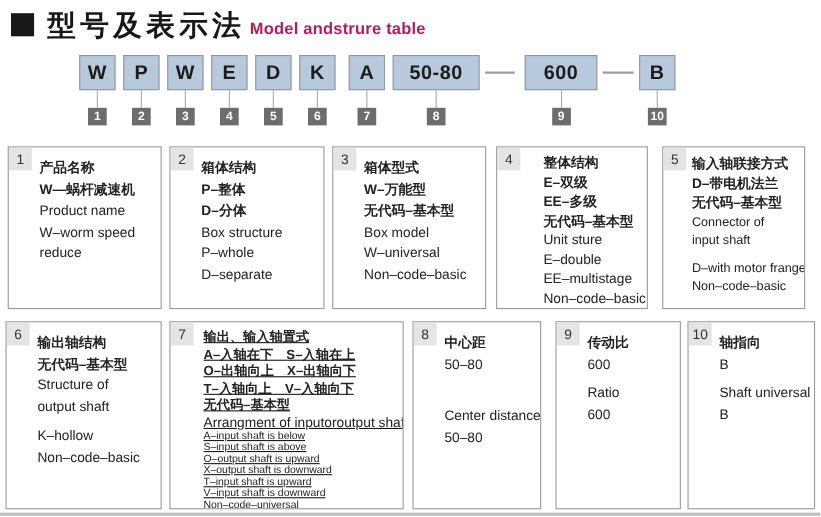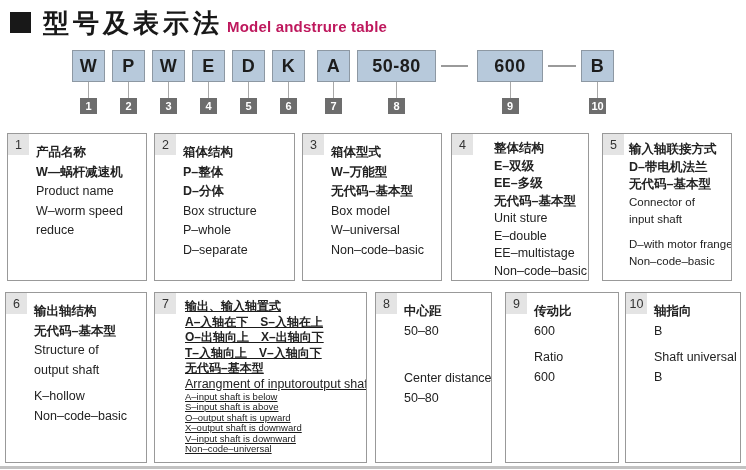--- a/index.html
+++ b/index.html
@@ -229,20 +229,21 @@
           <div class="line">无代码–基本型</div>
         </div>
         <div class="grp en">
           <div class="line">Arrangment  of  inputoroutput  shaft</div>
         </div>
         <div class="grp en-small">
           <div class="line">A–input shaft is below</div>
           <div class="line">S–input shaft is above</div>
           <div class="line">O–output shaft is upward</div>
           <div class="line">X–output shaft is downward</div>
+          <div class="line">T–input shaft is upward</div>
           <div class="line">V–input shaft is downward</div>
           <div class="line">Non–code–universal</div>
         </div>
       </div>
   </div>
   <div class="dbox" style="left:375px;top:292px;width:117px;height:171px;">
     <div class="dtag">8</div>
     <div class="dcontent">
         <div class="grp cn">
           <div class="line">中心距</div>

